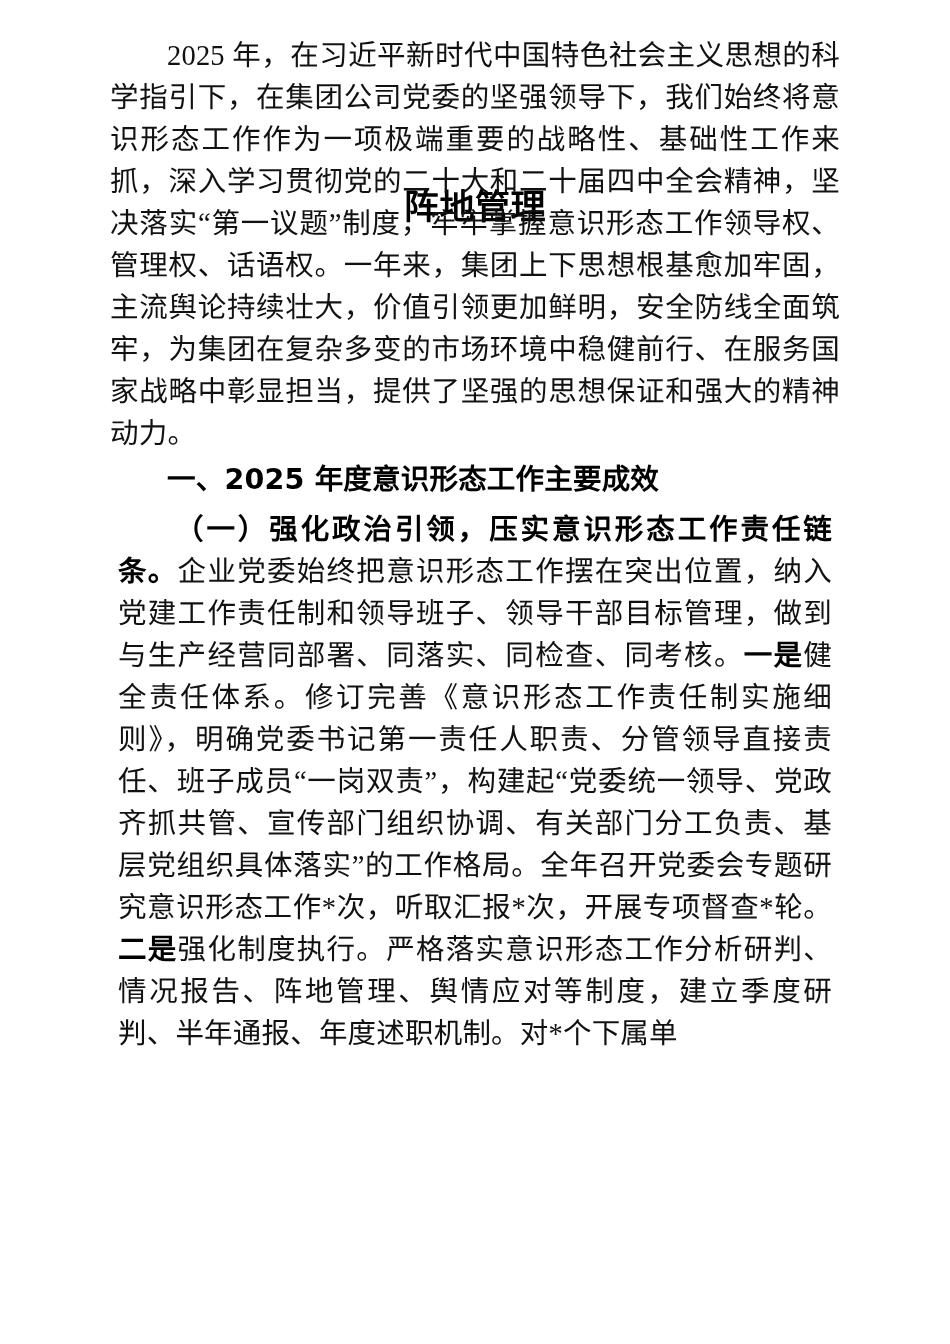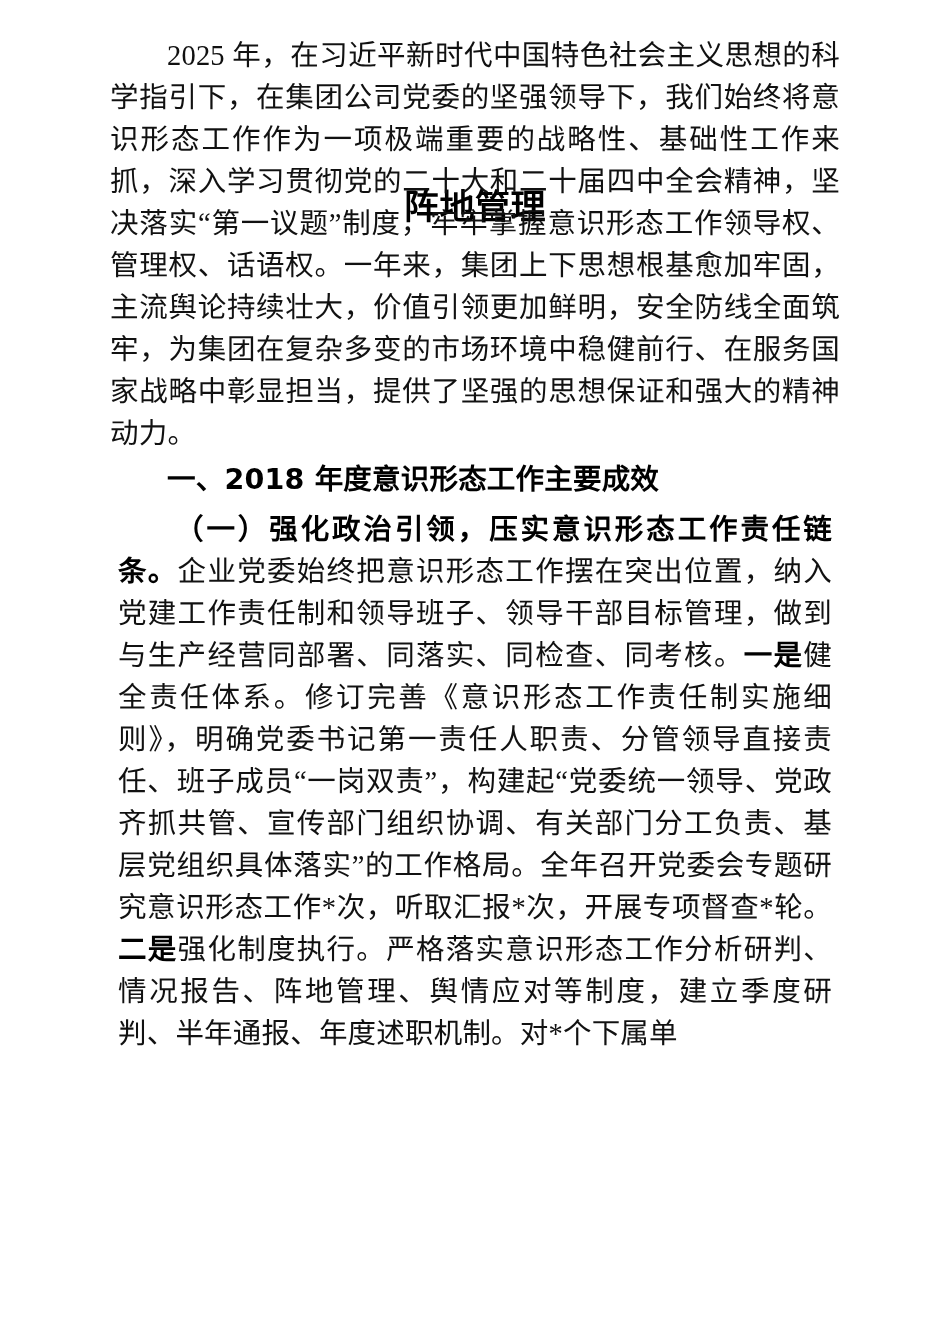--- a/index.html
+++ b/index.html
@@ -101,18 +101,18 @@
 
   <h1 class="doc-title">
     <br>
     <span>阵地管理</span>
   </h1>
 
   <div class="content">
 
     <p class="para first-body">2025 年，在习近平新时代中国特色社会主义思想的科学指引下，在集团公司党委的坚强领导下，我们始终将意识形态工作作为一项极端重要的战略性、基础性工作来抓，深入学习贯彻党的二十大和二十届四中全会精神，坚决落实“第一议题”制度，牢牢掌握意识形态工作领导权、管理权、话语权。一年来，集团上下思想根基愈加牢固，主流舆论持续壮大，价值引领更加鲜明，安全防线全面筑牢，为集团在复杂多变的市场环境中稳健前行、在服务国家战略中彰显担当，提供了坚强的思想保证和强大的精神动力。</p>
 
-    <p class="heading-1">一、2018 年度意识形态工作主要成效</p>
+    <p class="heading-1">一、2025 年度意识形态工作主要成效</p>
 
     <p class="heading-2-para"><span class="b">（一）强化政治引领，压实意识形态工作责任链条。</span><span>企业党委始终把意识形态工作摆在突出位置，纳入党建工作责任制和领导班子、领导干部目标管理，做到与生产经营同部署、同落实、同检查、同考核。</span><span class="b">一是</span><span>健全责任体系。修订完善《意识形态工作责任制实施细则》，明确党委书记第一责任人职责、分管领导直接责任、班子成员“一岗双责”，构建起“党委统一领导、党政齐抓共管、宣传部门组织协调、有关部门分工负责、基层党组织具体落实”的工作格局。全年召开党委会专题研究意识形态工作*次，听取汇报*次，开展专项督查*轮。</span><span class="b">二是</span><span>强化制度执行。严格落实意识形态工作分析研判、情况报告、阵地管理、舆情应对等制度，建立季度研判、半年通报、年度述职机制。对*个下属单</span></p>
 
   </div>
 </div>
 
 </body></html>

